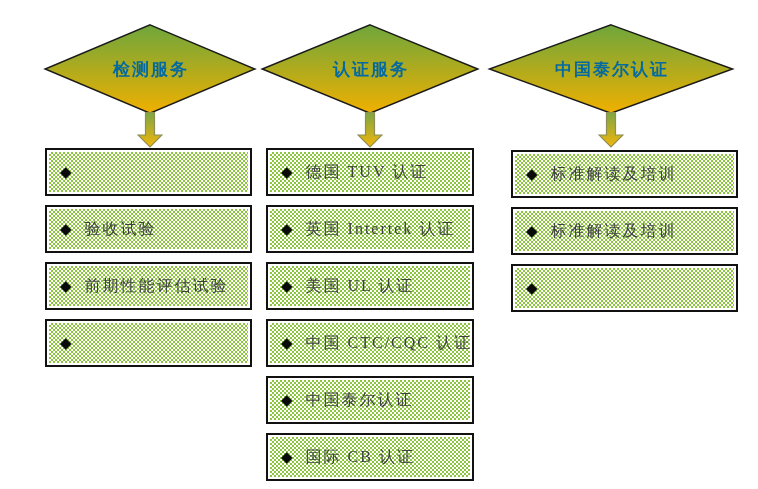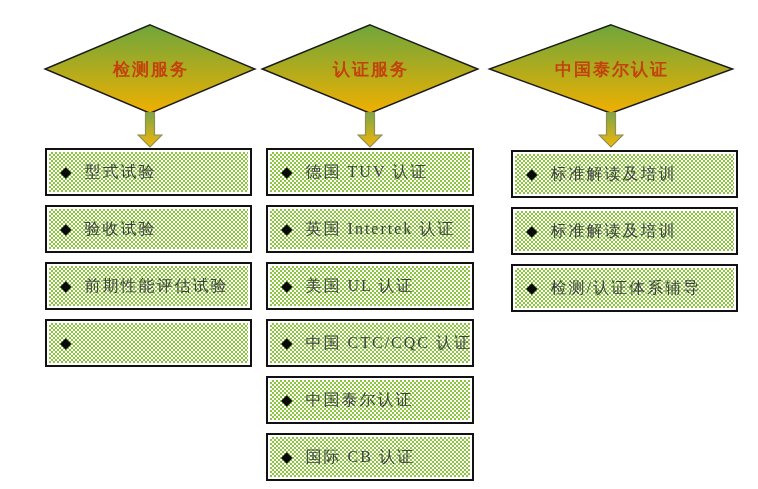--- a/index.html
+++ b/index.html
@@ -12,21 +12,21 @@
   #diagram{position:absolute;inset:0;}
 
   
   .diamond{
     position:absolute;
     display:flex;align-items:center;justify-content:center;
   }
   .diamond svg{position:absolute;inset:0;width:100%;height:100%;}
   .diamond .title{
     position:relative;z-index:2;
-    font-weight:bold;font-size:17px;color:#c2410c;
+    font-weight:bold;font-size:17px;color:#0369a1;
     letter-spacing:2px;white-space:nowrap;
     transform:translateX(1px);
   }
   .c0 .diamond{left:43px;top:23px;width:214px;height:92px;}
   .c1 .diamond{left:260px;top:23px;width:220px;height:92px;text-align:center;}
   .c2 .diamond{left:487px;top:23px;width:248px;height:92px;}
 
   
   .arrow{position:absolute;width:26px;height:36px;top:112px;}
   .c0 .arrow{left:137px;}
@@ -83,21 +83,20 @@
         <polygon points="100,2 198,50 100,98 2,50" fill="url(#dgrad)" stroke="#1a1a1a" stroke-width="1.5" vector-effect="non-scaling-stroke"></polygon>
       </svg>
       <span class="title">检测服务</span>
     </div>
     <svg class="arrow" viewBox="0 0 26 36">
       <polygon points="8.5,0.5 17.5,0.5 17.5,23 25,23 13,35 1,23 8.5,23" fill="url(#agrad)" stroke="#8e8e55" stroke-width="1.2"></polygon>
     </svg>
     <div class="boxes">
   <div class="box">
     <span class="bullet">◆</span>
-    <span class="label">型式试验</span>
   </div>
 
   <div class="box">
     <span class="bullet">◆</span>
     <span class="label">验收试验</span>
   </div>
 
   <div class="box">
     <span class="bullet">◆</span>
     <span class="label">前期性能评估试验</span>
@@ -168,18 +167,17 @@
     <span class="label">标准解读及培训</span>
   </div>
 
   <div class="box">
     <span class="bullet">◆</span>
     <span class="label">标准解读及培训</span>
   </div>
 
   <div class="box">
     <span class="bullet">◆</span>
-    <span class="label">检测/认证体系辅导</span>
   </div>
 </div>
   </div>
 
 </div>
 
 </body></html>

